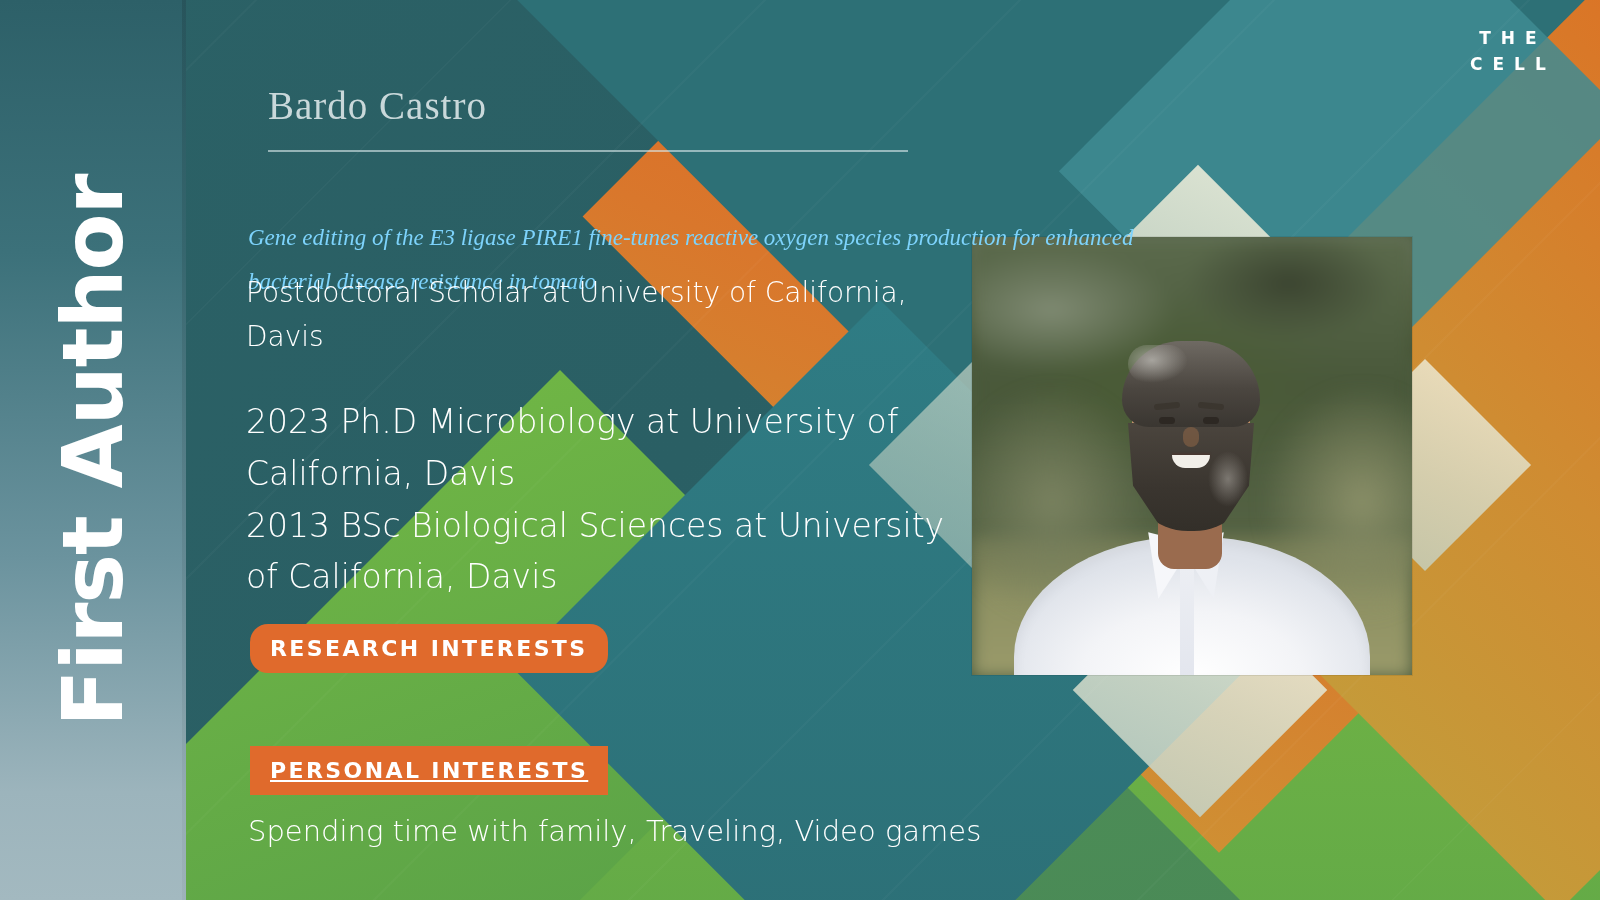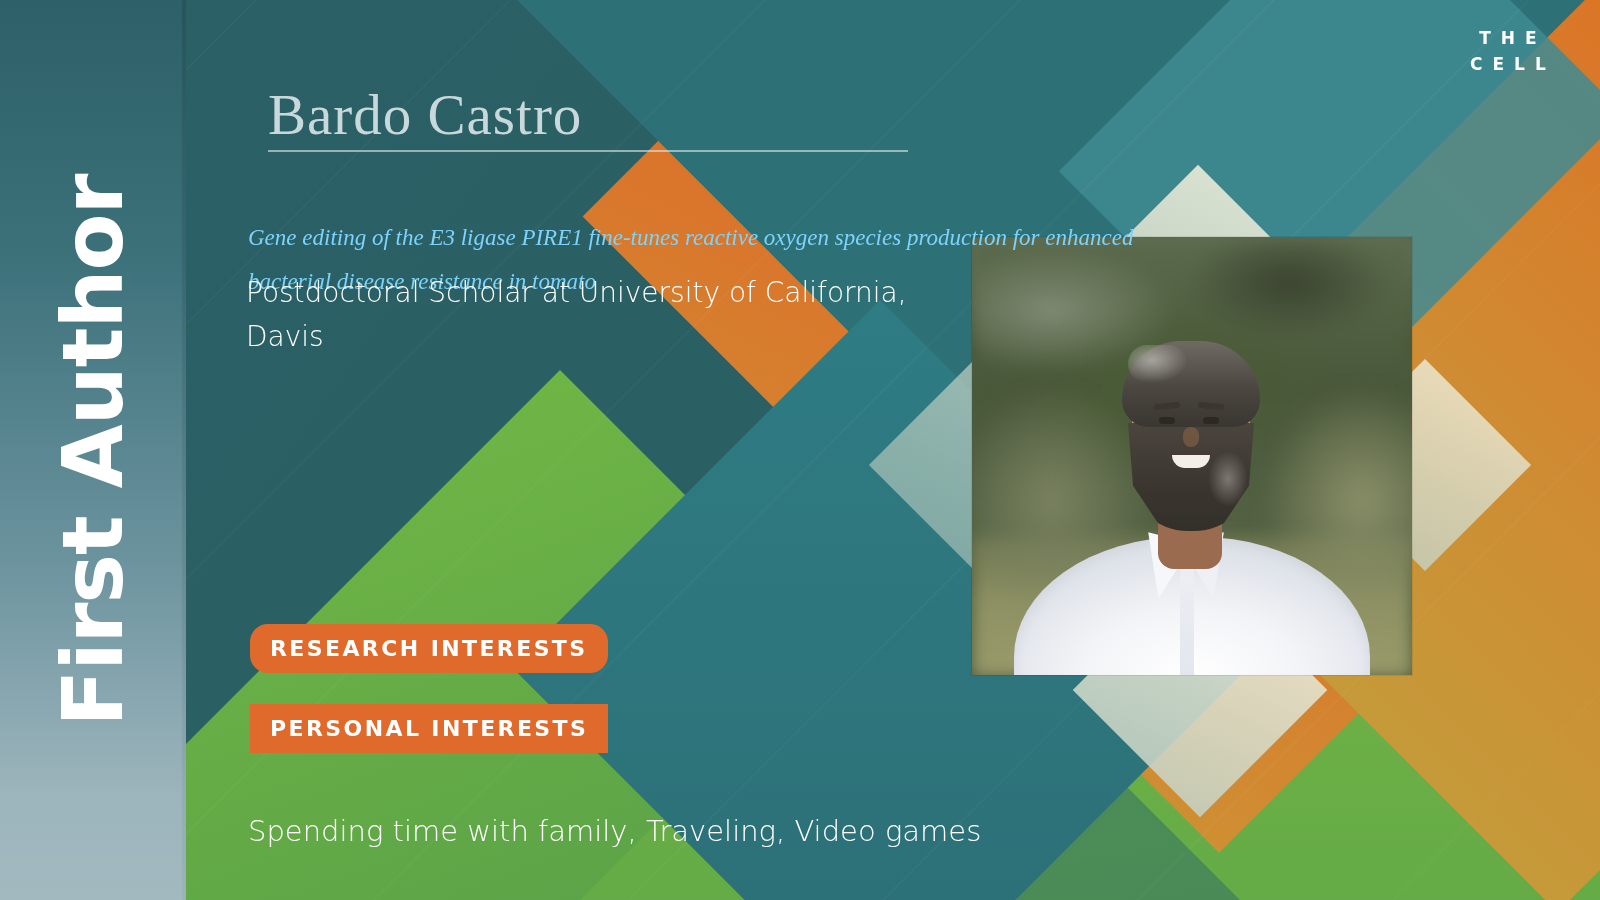--- a/index.html
+++ b/index.html
@@ -167,21 +167,21 @@
   
   .content {
     position:absolute;
     left:246px; top:0; width:1100px; height:900px;
   }
 
   .author-name {
     position:absolute;
     left:22px; top:86px;
     font-family:"Liberation Serif", serif;
-    font-size:57px;
+    font-size:39px;
     color:#c9d8da;
     letter-spacing:1px;
     line-height:1;
     text-align:right;
   }
   .name-rule {
     position:absolute;
     left:22px; top:150px; width:640px; height:2px;
     background:rgba(215,230,232,.62);
   }
@@ -223,21 +223,21 @@
     background:#e06a2c;
     color:#ffffff;
     font-size:22px;
     font-weight:bold;
     letter-spacing:2.4px;
     padding:14px 20px 13px 20px;
     font-family:"DejaVu Sans", sans-serif;
     line-height:1;
   }
   .badge-research { left:4px; top:624px;border-radius:18px; }
-  .badge-personal { left:4px; top:704px; }
+  .badge-personal { left:4px; top:746px;text-decoration:underline; }
 
   .interest-text {
     position:absolute;
     font-size:29px;
     color:#ffffff;
     font-family:"DejaVu Sans", sans-serif;
     font-weight:300;
     line-height:1.2;
     white-space:nowrap;
   }
@@ -433,20 +433,22 @@
   <div class="content">
 
     <div class="author-name">Bardo Castro</div>
     <div class="name-rule"></div>
 
     <div class="article-title">Gene editing of the E3 ligase PIRE1 fine-tunes reactive oxygen species production for enhanced bacterial disease resistance in tomato</div>
 
     <div class="position">Postdoctoral Scholar at University of California, Davis</div>
 
     <div class="education">
+      <span class="edu-line">2023 Ph.D Microbiology at University of California, Davis</span>
+      <span class="edu-line">2013 BSc Biological Sciences at University of California, Davis</span>
     </div>
 
     <div class="badge badge-research">RESEARCH INTERESTS</div>
 
     <div class="badge badge-personal">PERSONAL INTERESTS</div>
     <div class="interest-text personal-text">Spending time with family, Traveling, Video games</div>
 
   </div>
 
 </div>

